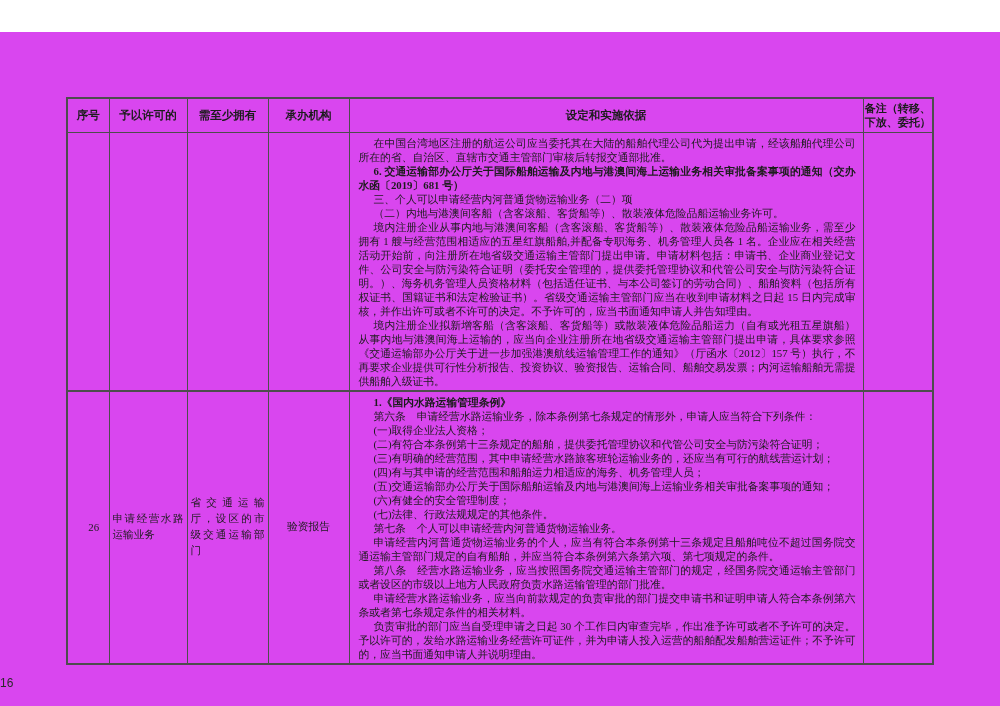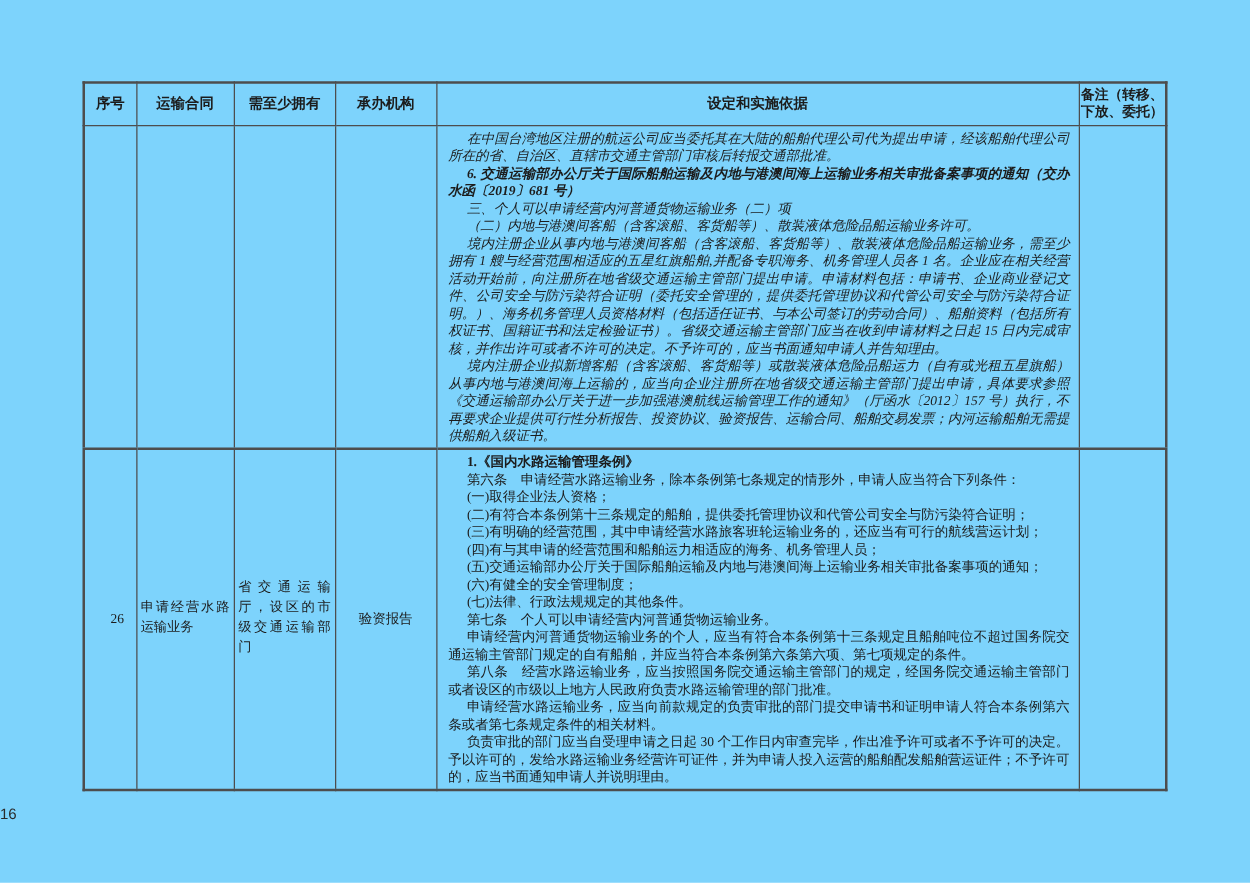--- a/index.html
+++ b/index.html
@@ -4,21 +4,21 @@
 <style>
   * { margin:0; padding:0; box-sizing:border-box; }
   html,body { width:1000px; height:706px; }
   body {
     position:relative;
     background:#ffffff;
     font-family:"Liberation Serif","DejaVu Serif",serif;
     color:#1c1c1c;
     overflow:hidden;
   }
-  .page { position:absolute; inset:0; background:#7dd3fc; }
+  .page { position:absolute; inset:0; background:#d946ef;margin-top:32px; }
 
   table.doc-table {
     position:absolute;
     left:66px; top:65px;
     width:868px;
     border-collapse:collapse;
     table-layout:fixed;
     border:2px solid #4d4d4d;
   }
   .doc-table th, .doc-table td {
@@ -29,21 +29,21 @@
   .doc-table thead th {
     font-weight:bold;
     font-size:11.5px;
     text-align:center;
     vertical-align:middle;
     padding:1px 2px;
     line-height:14px;
   }
   .doc-table thead th.h-remark { font-size:11px; padding:1px 1px; }
 
-  tr.row-cont  { height:258px;font-style:italic; }
+  tr.row-cont  { height:258px; }
   tr.row-item  { height:270px; }
   tr.row-item td { border-top:2px solid #4d4d4d; }
 
   .doc-table td { font-size:10.8px; vertical-align:middle; }
   td.c-seq   { text-align:center;padding-left:11px; }
   td.c-name, td.c-impl {
     text-align:justify;
     padding:2px 3px;
     line-height:16px;
     font-size:10.6px;
@@ -79,21 +79,21 @@
       <col style="width:42px">
       <col style="width:78px">
       <col style="width:81px">
       <col style="width:81px">
       <col style="width:514px">
       <col style="width:70px">
     </colgroup>
     <thead>
       <tr>
         <th>序号</th>
-        <th>运输合同</th>
+        <th>予以许可的</th>
         <th>需至少拥有</th>
         <th>承办机构</th>
         <th>设定和实施依据</th>
         <th class="h-remark">备注（转移、下放、委托）</th>
       </tr>
     </thead>
     <tbody>
       <tr class="row-cont">
         <td class="c-seq"></td>
         <td class="c-name"></td>

